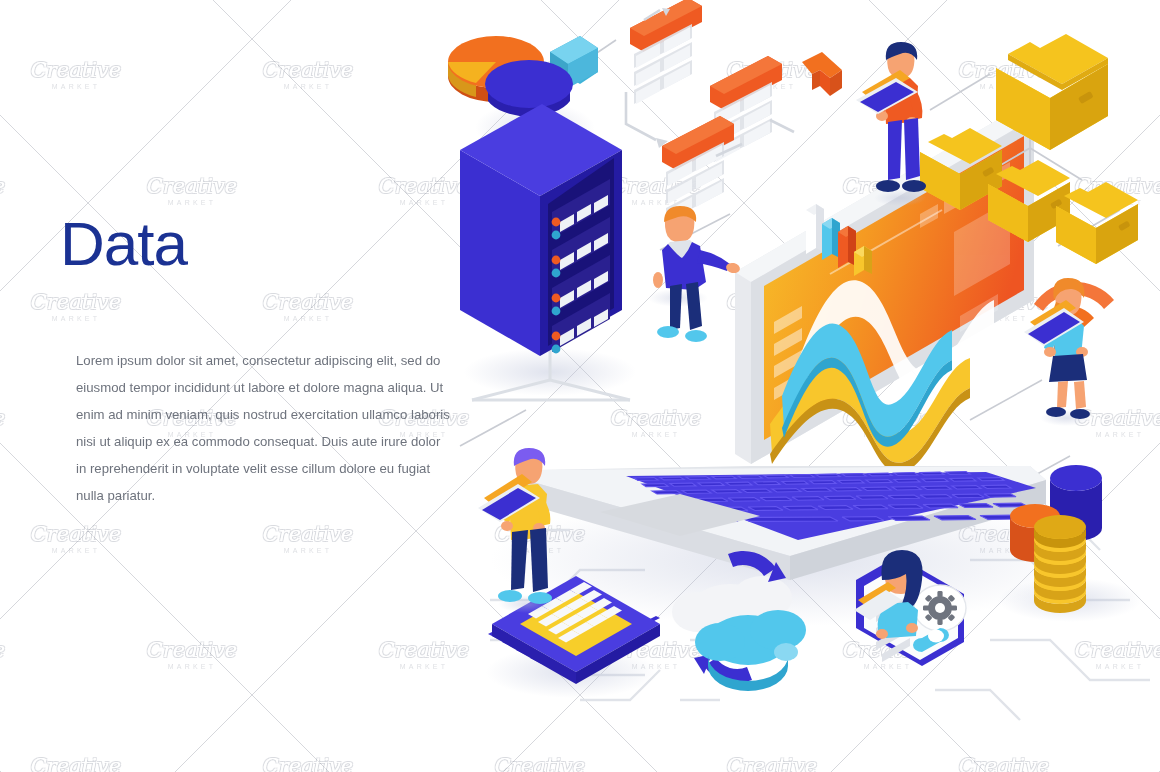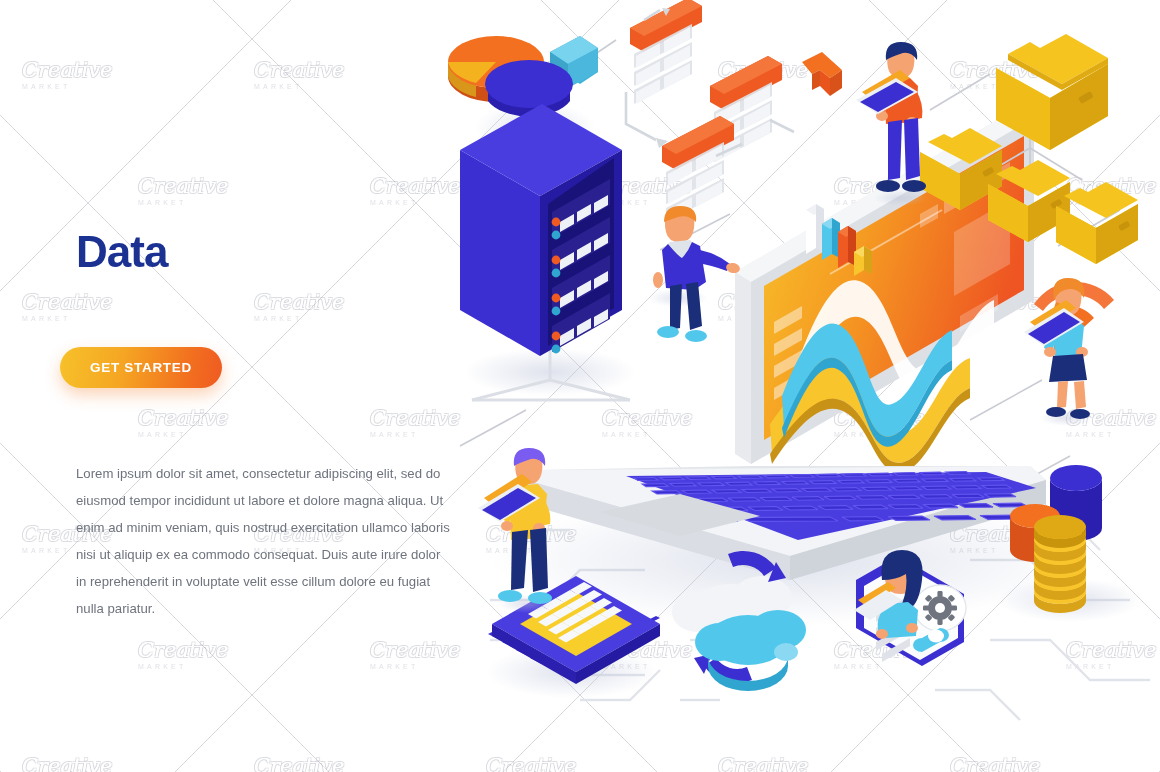--- a/index.html
+++ b/index.html
@@ -18,21 +18,21 @@
   
   .wm-grid{
     position:absolute;inset:0;
     background-image:
       repeating-linear-gradient(45deg,  rgba(120,125,140,.30) 0 1px, transparent 1px 232px),
       repeating-linear-gradient(-45deg, rgba(120,125,140,.30) 0 1px, transparent 1px 232px);
     pointer-events:none;
   }
   .wm-mark{
     position:absolute;
-    width:108px;
+    width:108px;text-align:center;
     pointer-events:none;
     user-select:none;
     opacity:.40;
   }
   .wm-mark .wm-a{
     display:block;
     font-family:"DejaVu Serif","Liberation Serif",serif;
     font-style:italic;
     font-size:21px;
     line-height:1;
@@ -44,24 +44,24 @@
   }
   .wm-mark .wm-b{
     display:block;margin-top:2px;
     font-size:7px;letter-spacing:3.2px;
     color:rgba(150,155,168,.8);
   }
 
   
   .copy{position:absolute;left:60px;top:214px;width:380px;z-index:6;}
   .headline{
-    margin:16px;
-    font-size:44px;
+    margin:0;
+    font-size:62px;
     line-height:.98;
-    font-weight:700;
+    font-weight:400;
     letter-spacing:-1px;
     color:#1b3293;
   }
   .cta{
     display:inline-block;
     margin-top:58px;
     padding:13px 30px;
     border:0;border-radius:40px;
     color:#ffffff;
     font-size:13.5px;
@@ -236,21 +236,20 @@
       <div class="wm-mark" style="left: 1066px; top: 640px;">
         <span class="wm-a">Creative</span>
         <span class="wm-b">MARKET</span>
       </div>
     </div>
 
   <div class="copy">
     <h1 class="headline">
       <span>Data</span><br>
     </h1>
-    <button class="cta">GET STARTED</button>
     <p class="body-copy">Lorem ipsum dolor sit amet, consectetur adipiscing elit, sed do eiusmod tempor incididunt ut labore et dolore magna aliqua. Ut enim ad minim veniam, quis nostrud exercitation ullamco laboris nisi ut aliquip ex ea commodo consequat. Duis aute irure dolor in reprehenderit in voluptate velit esse cillum dolore eu fugiat nulla pariatur.</p>
   </div>
 
   <div class="art">
     <svg width="730" height="772" viewBox="0 0 730 772" xmlns="http://www.w3.org/2000/svg">
       <defs>
         <linearGradient id="gScreen" x1="0" y1="0" x2="1" y2="0.35">
           <stop offset="0" stop-color="#f8c32a"></stop>
           <stop offset=".45" stop-color="#f59a22"></stop>
           <stop offset="1" stop-color="#ee5522"></stop>

